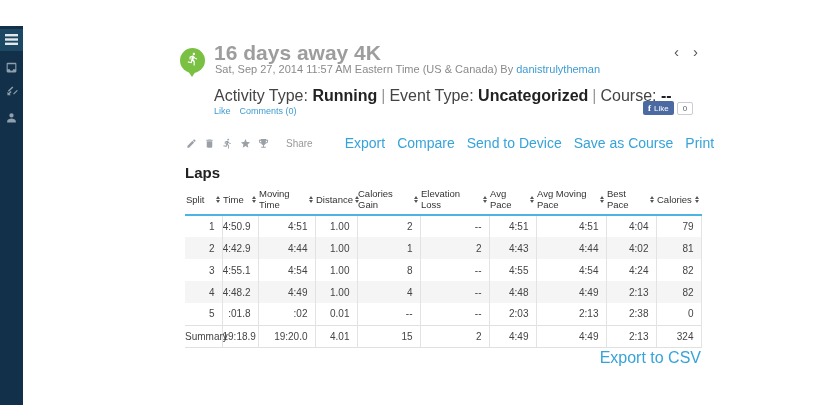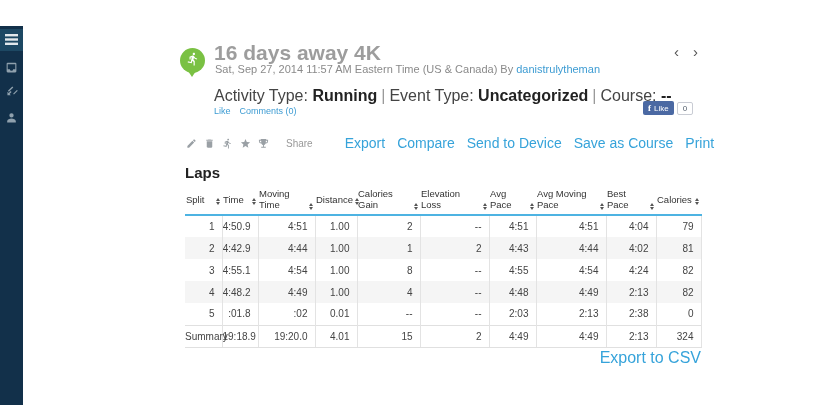--- a/index.html
+++ b/index.html
@@ -62,21 +62,21 @@
   .tab { font-size:10.5px; color:#333; padding:7px 9px 6px; cursor:pointer; margin-top:3px; }
   .tab.active { color:#36a3da; background:#fff; border-top:3px solid #36a3da;
                 border-left:1px solid #ddd; border-right:1px solid #ddd; padding-top:4px; margin-top:0; }
 
   
   .laps-heading { position:absolute; left:185px; top:164px; font-size:15px; font-weight:bold; color:#222; }
   .laps-table-wrap { position:absolute; left:185px; top:186px; width:516px; }
   table { border-collapse:collapse; table-layout:fixed; width:516px; }
   thead th { font-weight:normal; color:#333; font-size:9.5px; text-align:left;
              padding:2px 2px 4px 1px; border-bottom:2px solid #4db3e2; }
-  .th-inner { display:flex; justify-content:space-between; align-items:flex-end; }
+  .th-inner { display:flex; justify-content:space-between; align-items:center; }
   .sort-icon { display:flex; flex-direction:column; gap:1px; margin-left:2px; }
   .sort-icon i { display:block; width:0; height:0; border-left:2.5px solid transparent; border-right:2.5px solid transparent; }
   .sort-icon .up { border-bottom:3px solid #555; }
   .sort-icon .dn { border-top:3px solid #555; }
   tbody td { height:22px; font-size:10px; color:#444; text-align:right;
              padding-right:7px; border-right:1px solid #e3e3e3; }
   tr.zebra { background:#f5f5f5; }
   tr.summary td { border-top:1px solid #e0e0e0; border-bottom:1px solid #e0e0e0; }
 
   .export-csv { position:absolute; left:560px; top:349px; width:141px; text-align:right;

